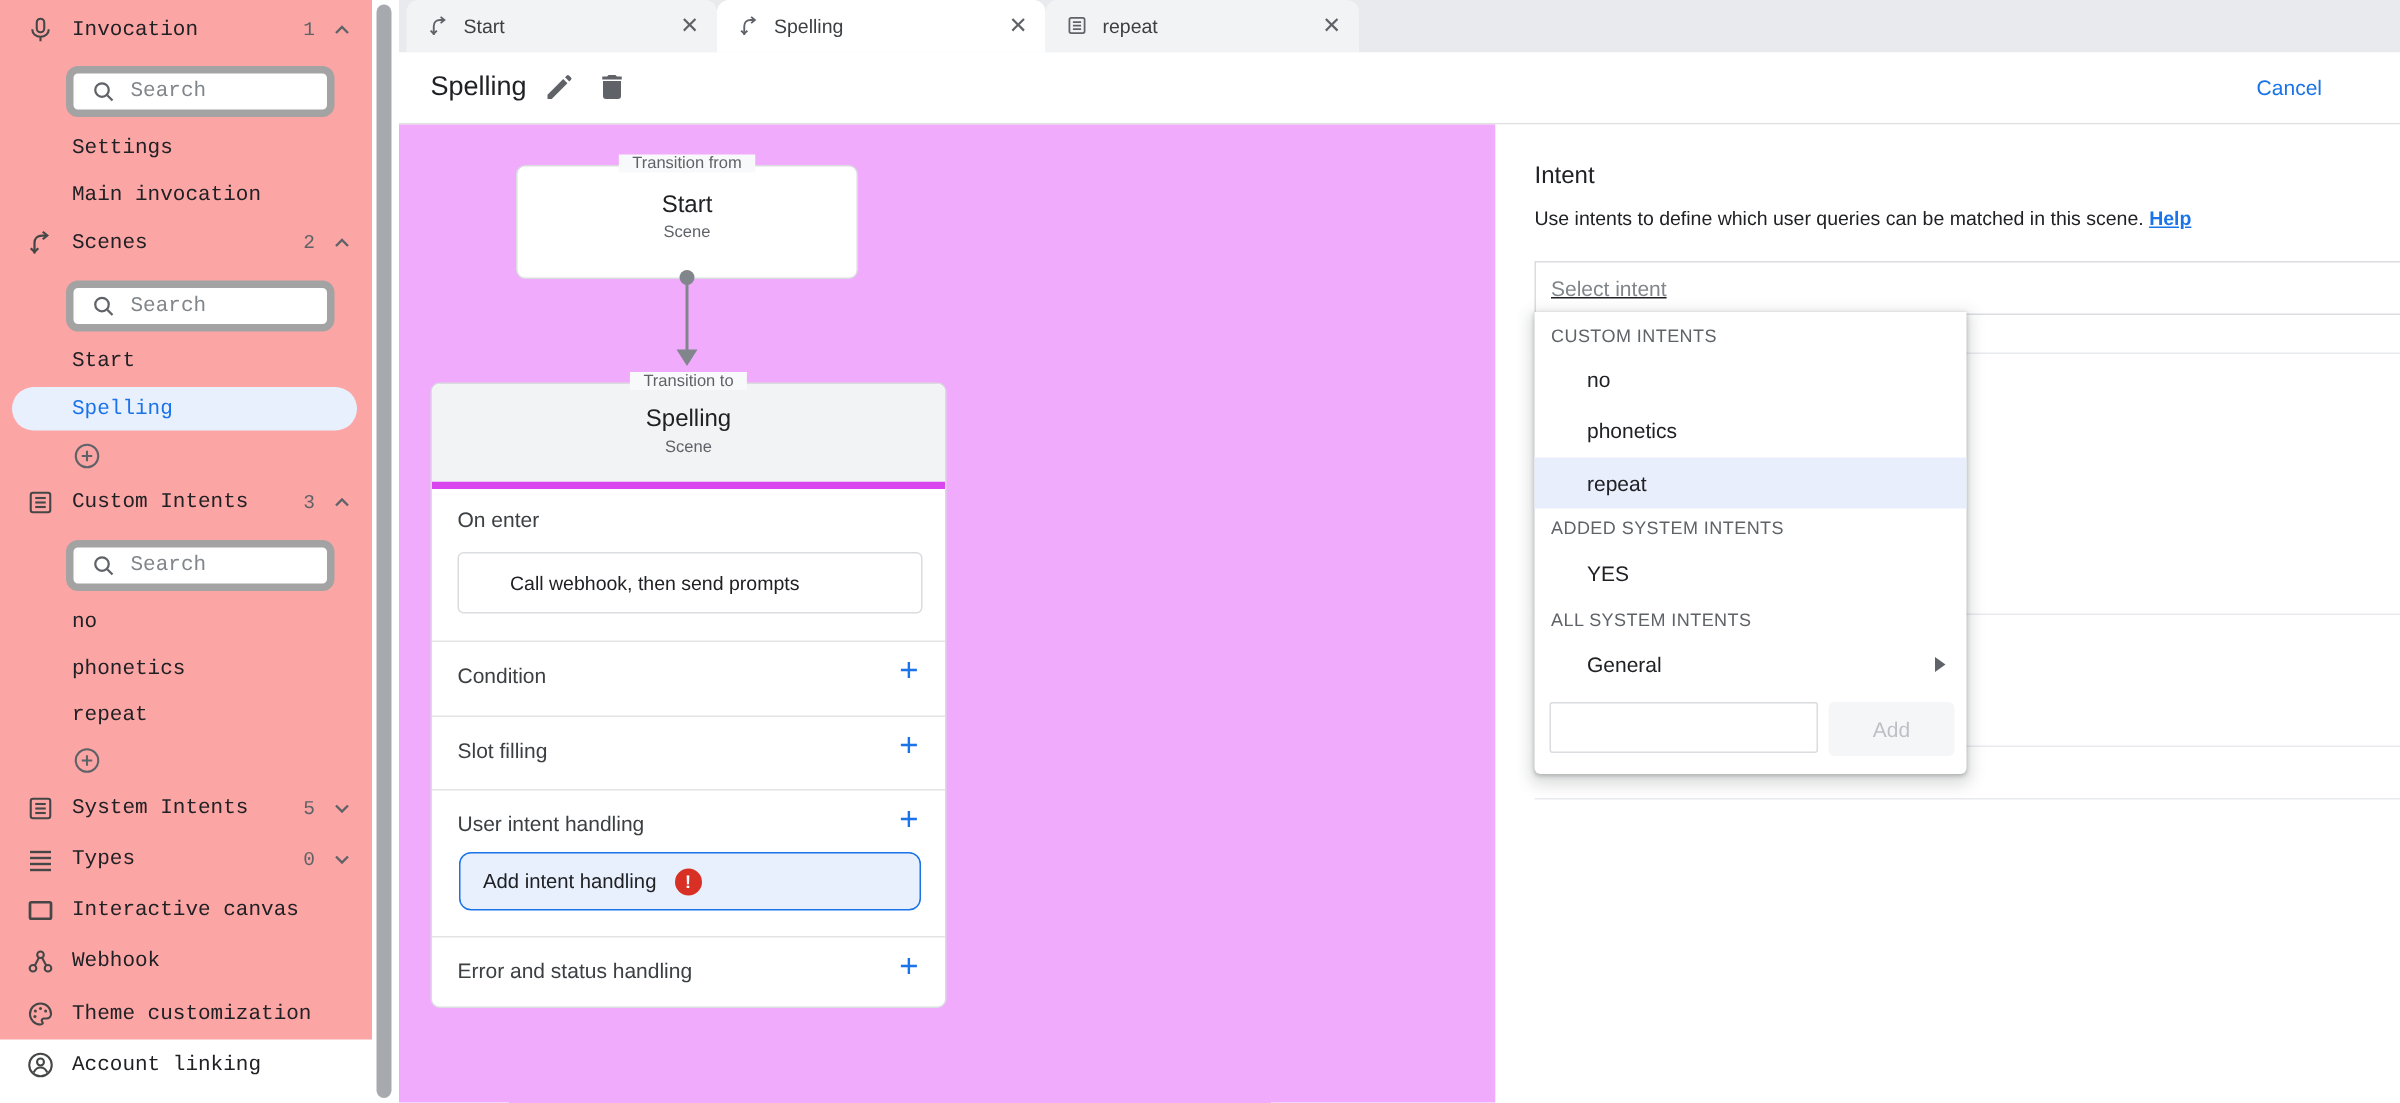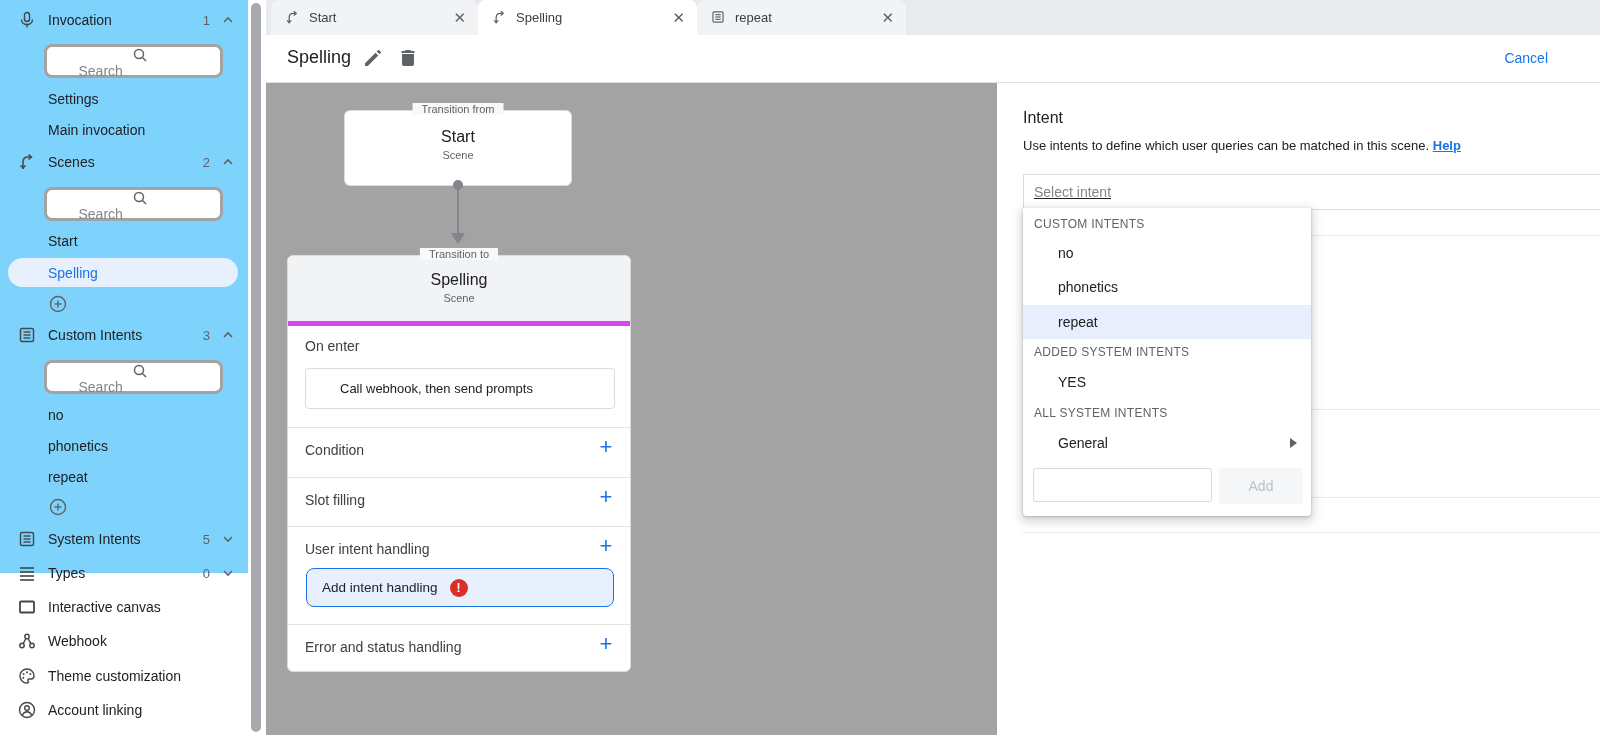--- a/index.html
+++ b/index.html
@@ -1,26 +1,26 @@
 <!DOCTYPE html>
 <html><head>
 <meta charset="utf-8">
 <style>
   * { margin:0; padding:0; box-sizing:border-box; }
   html,body { width:1600px; height:735px; overflow:hidden; background:#fff;
     font-family:"Liberation Sans", sans-serif; color:#202124; }
 
   
-  #sidebar { position:absolute; left:0; top:0; width:248px; height:573px; background:#7dd3fc; }
+  #sidebar { position:absolute; left:0; top:0; width:248px; height:693px; background:#fca5a5;font-family:Liberation Mono, monospace; }
   .sb-row { position:absolute; left:0; width:248px; height:28px; }
   .sb-icon { position:absolute; left:18px; top:50%; transform:translateY(-50%); width:18px; height:18px; color:#444746; }
   .sb-label { position:absolute; left:48px; top:50%; transform:translateY(-50%); font-size:14px; color:#202124; white-space:nowrap; }
   .sb-count { position:absolute; right:38px; top:50%; transform:translateY(-50%); font-size:13px; color:#5f6368; }
   .sb-chev { position:absolute; right:14px; top:50%; transform:translateY(-50%); width:12px; height:12px; color:#5f6368; }
-  .sb-search { position:absolute; left:44px; width:179px; height:34px; border:3px solid #a3a3a3; border-radius:8px; background:#fff; display:flex; align-items:center;flex-direction:column; }
+  .sb-search { position:absolute; left:44px; width:179px; height:34px; border:5px solid #a3a3a3; border-radius:8px; background:#fff; display:flex; align-items:center; }
   .sb-search svg { margin-left:12px; flex:none; }
   .sb-search input { border:0; outline:0; background:transparent; margin-left:10px; width:120px; font-size:14px; color:#202124; font-family:inherit; }
   .sb-search input::placeholder { color:#80868b; }
   .sb-pill { position:absolute; left:8px; width:230px; height:29px; border-radius:15px; background:#e8f0fe; }
   .sb-pill .sb-label { left:40px; color:#1a73e8; }
   .sb-add { position:absolute; left:49px; width:18px; height:18px; color:#5f6368; cursor:pointer; }
   #sb-scroll-thumb { position:absolute; left:251px; top:3px; width:10px; height:729px; border-radius:5px; background:#a6aaae; }
 
   
   #tabstrip { position:absolute; left:266px; top:0; right:0; height:35px; background:#e8eaed; }
@@ -34,21 +34,21 @@
   #headerbar { position:absolute; left:266px; top:35px; right:0; height:48px; background:#fff; border-bottom:1px solid #e0e0e0; }
   #page-title { position:absolute; left:21px; top:12px; font-size:18px; color:#202124; }
   .hicon { position:absolute; top:12px; width:22px; height:22px; color:#5f6368; cursor:pointer; }
   #lang-pill { position:absolute; left:189px; top:5px; width:143px; height:37px; border:1px solid #dadce0; border-radius:19px; background:#fff; display:flex; align-items:center; cursor:pointer; }
   #lang-pill .globe { margin-left:16px; width:21px; height:21px; color:#9334e6; flex:none; }
   #lang-pill .lname { margin-left:12px; font-size:14px; color:#202124; }
   #lang-pill .caret { position:absolute; right:16px; width:0; height:0; border-left:5px solid transparent; border-right:5px solid transparent; border-top:6px solid #3c4043; }
   #cancel-btn { position:absolute; right:52px; top:15px; font-size:14px; color:#1a73e8; cursor:pointer; }
 
   #content { position:absolute; left:266px; top:83px; right:0; bottom:0; }
-  #canvas { position:absolute; left:0; top:0; width:731px; bottom:0; background:#a3a3a3; }
+  #canvas { position:absolute; left:0; top:0; width:731px; bottom:0; background:#f0abfc; }
   #panel { position:absolute; left:731px; top:0; right:0; bottom:0; background:#fff; }
 
   
   .legend { position:absolute; top:-8px; left:50%; transform:translateX(-50%); background:#f8f9fa; padding:0 9px; font-size:11px; color:#5f6368; white-space:nowrap; }
   #start-card { position:absolute; left:78px; top:27px; width:228px; height:76px; background:#fff; border:1px solid #dadce0; border-radius:6px; text-align:center; }
   #start-card .ctitle { margin-top:17px; font-size:16px; color:#202124; }
   .csub { margin-top:3px; font-size:11px; color:#5f6368; }
   #conn-dot { position:absolute; left:187px; top:97px; width:10px; height:10px; border-radius:50%; background:#80868b; }
   #conn-line { position:absolute; left:191px; top:105px; width:2px; height:46px; background:#80868b; }
   #conn-arrow { position:absolute; left:185px; top:150px; width:0; height:0; border-left:7px solid transparent; border-right:7px solid transparent; border-top:11px solid #80868b; }

